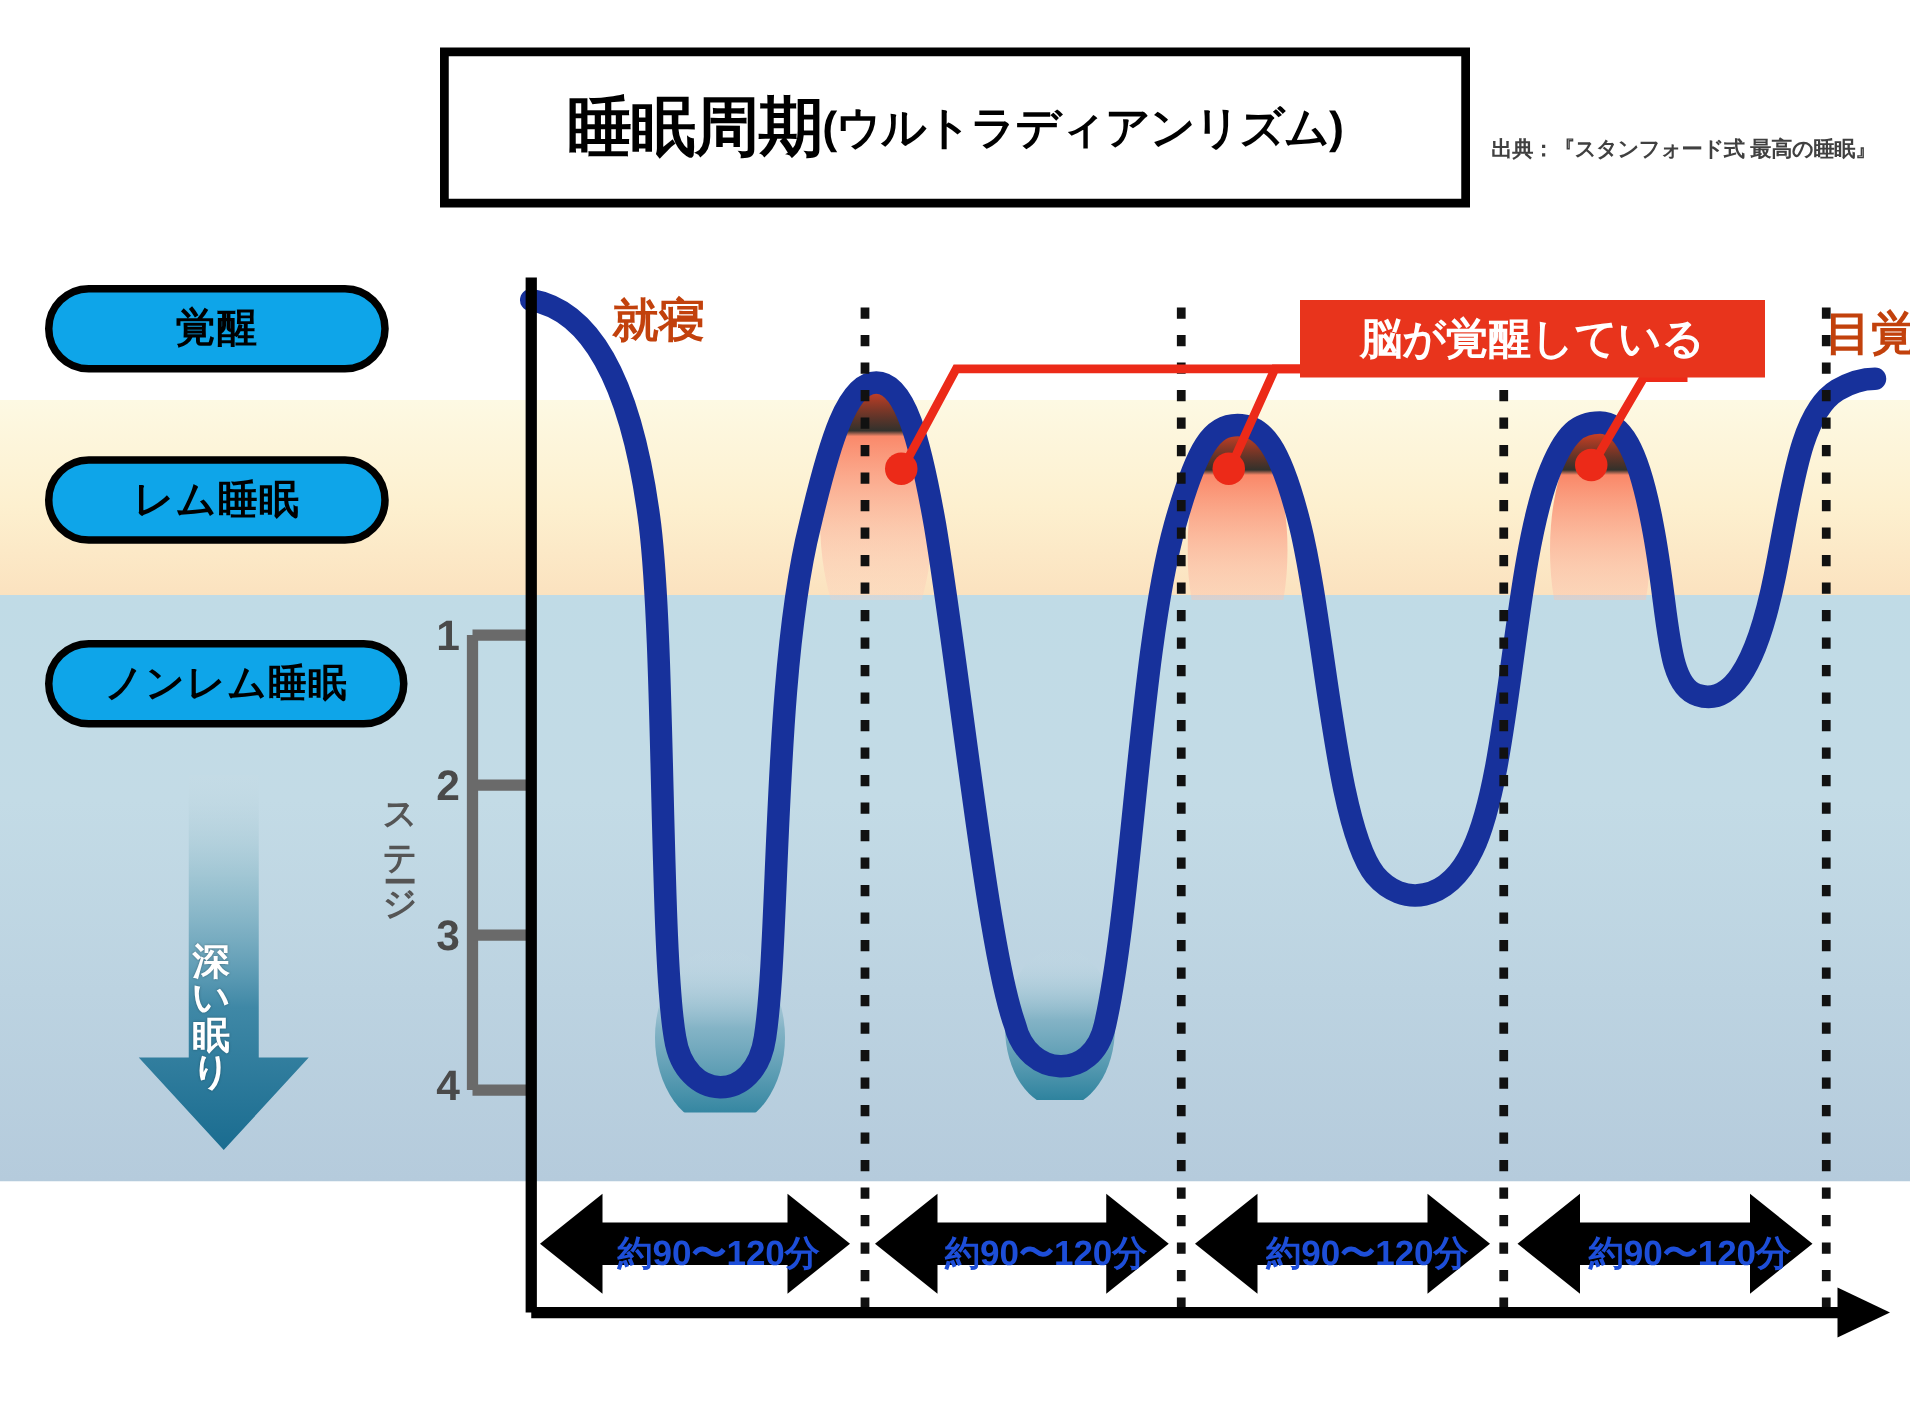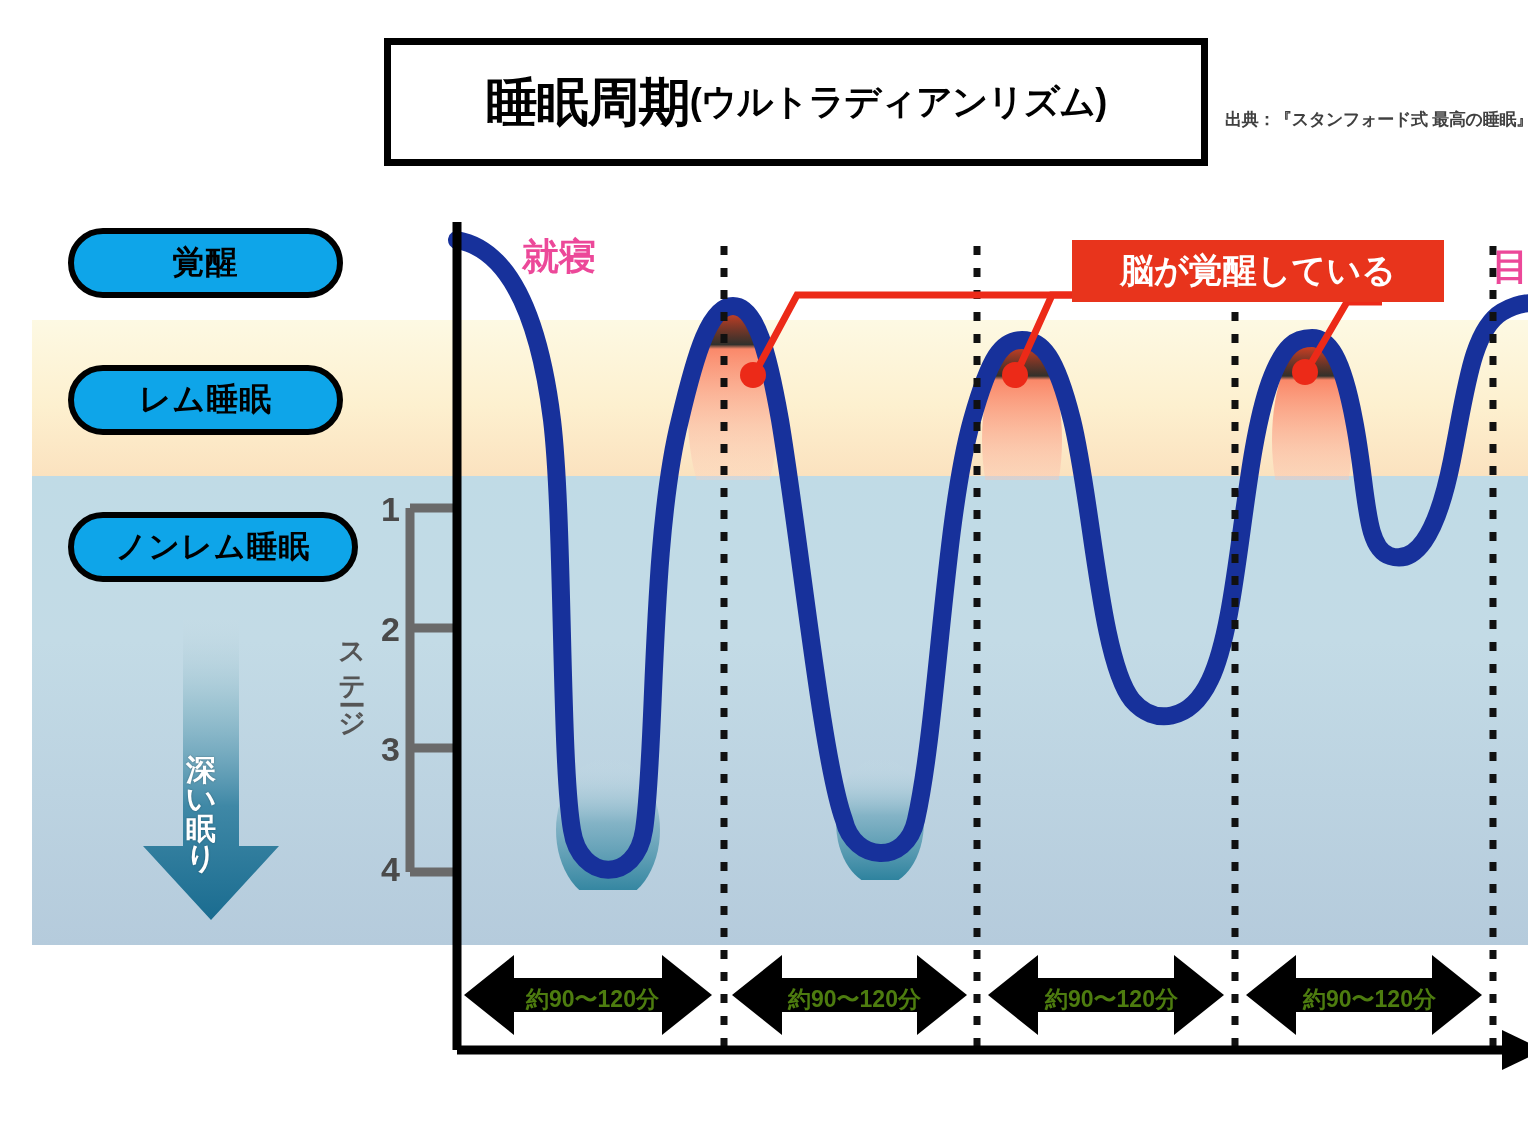--- a/index.html
+++ b/index.html
@@ -2,21 +2,21 @@
 <html lang="ja"><head>
 <meta charset="utf-8">
 <title>睡眠周期</title>
 <style>
   html,body{margin:0;padding:0;background:#ffffff;}
   body{
     width:1528px;height:1140px;
     font-family:"Liberation Sans","DejaVu Sans",sans-serif;
     overflow:hidden;position:relative;
   }
-  #stage{position:relative;width:1212px;height:1140px;background:#fff;margin-left:32px;}
+  #stage{position:relative;width:1212px;height:1140px;background:#fff;}
 
   
   .title-box{
     position:absolute;left:352px;top:38px;width:824px;height:128px;
     border:7px solid #000;background:#fff;
     display:flex;align-items:center;justify-content:center;
     box-sizing:border-box;
   }
   .title-main{
     font-size:52px;font-weight:900;color:#000;letter-spacing:-1px;
@@ -73,37 +73,37 @@
   }
   .stage-num{
     position:absolute;font-size:34px;font-weight:700;color:#4a4a4a;
     width:30px;text-align:right;line-height:1;
   }
 
   
   .plot{position:absolute;left:0;top:0;width:1528px;height:1140px;}
 
   
-  .anno{position:absolute;font-weight:900;color:#ec4899;white-space:nowrap;}
+  .anno{position:absolute;font-weight:900;color:#c2410c;white-space:nowrap;}
   .lbl-bedtime{left:490px;top:232px;font-size:37px;}
   .lbl-wakeup {left:1412px;top:242px;font-size:37px;padding-left:48px;}
 
   .callout{
     position:absolute;left:1040px;top:240px;width:372px;height:62px;
     background:#e8341c;display:flex;align-items:center;justify-content:center;
     box-sizing:border-box;
     text-align:center;
   }
   .callout-text{
     font-size:34px;font-weight:900;color:#fff;white-space:nowrap;letter-spacing:0px;
   }
 
   
   .cyc-label{
-    position:absolute;color:#4d7c0f;font-weight:900;font-size:23px;
+    position:absolute;color:#1d4ed8;font-weight:900;font-size:28px;
     white-space:nowrap;letter-spacing:0px;
   }
 </style>
 </head>
 <body>
 
 <div id="stage">
 
   <div class="band band-rem"></div>
   <div class="band band-nrem"></div>

